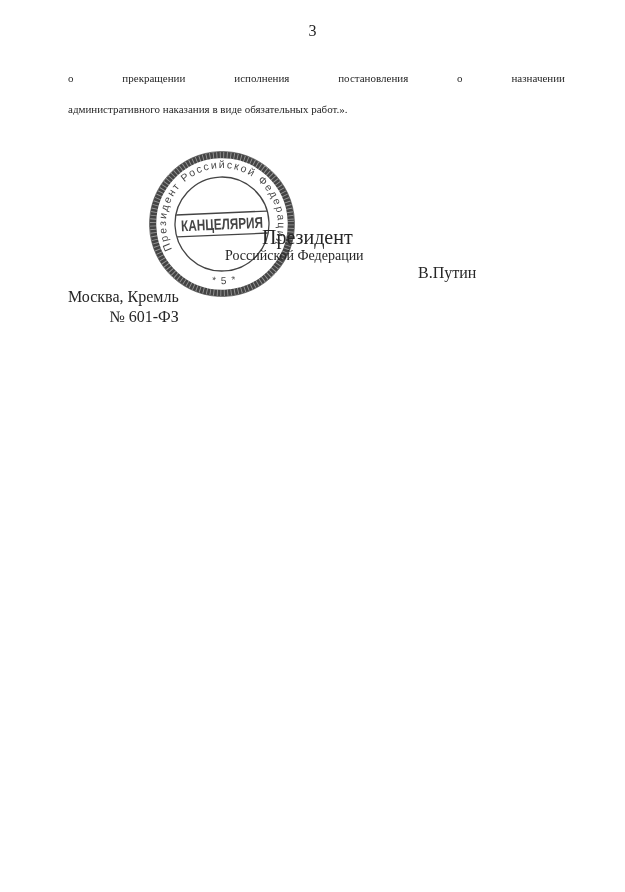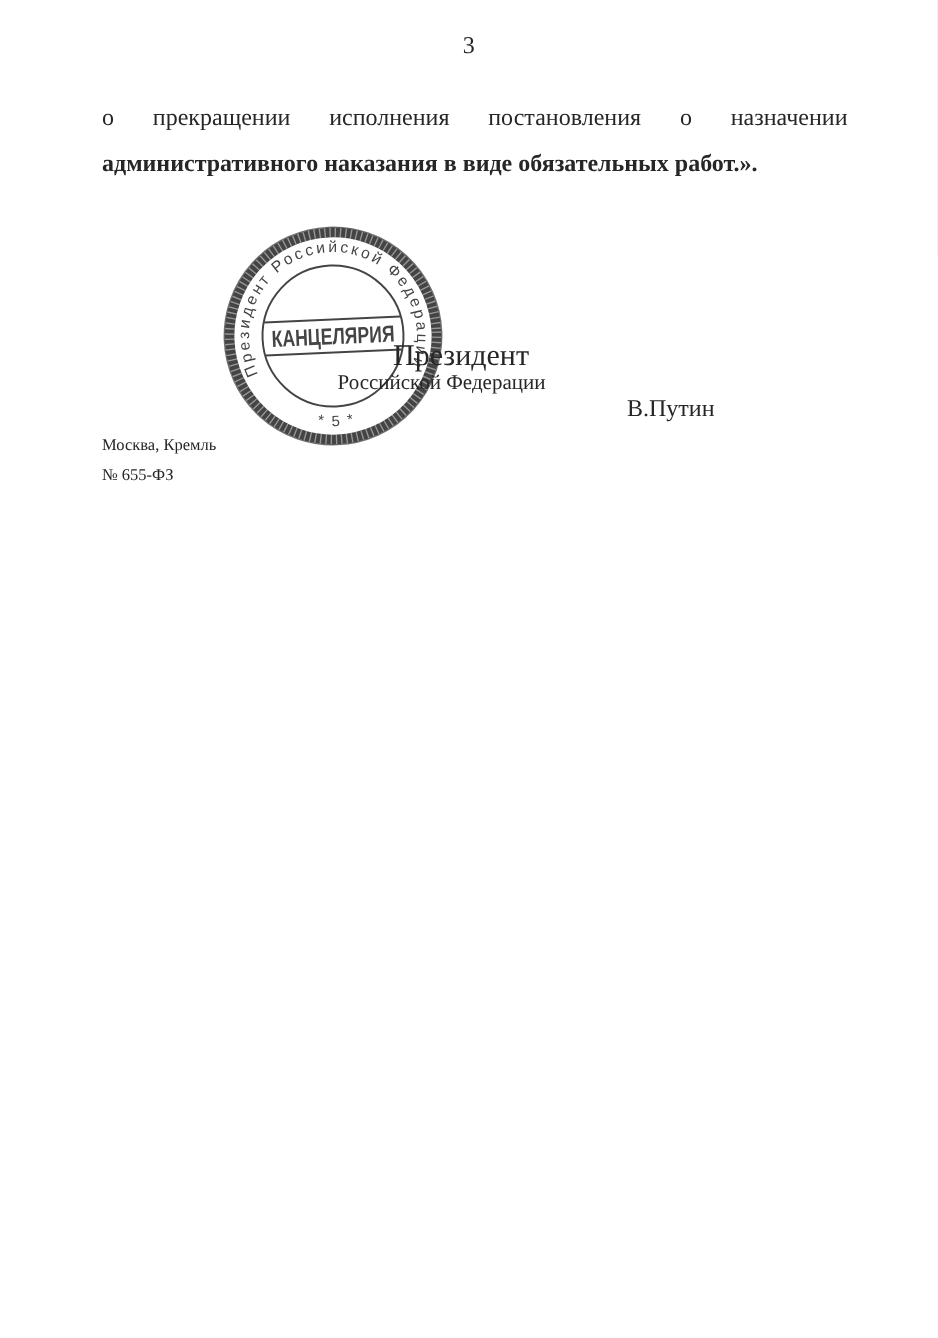--- a/index.html
+++ b/index.html
@@ -18,49 +18,50 @@
     top: 22px; left: 0;
     width: 625px;
     text-align: center;
     font-size: 16px;
     line-height: 18px;
   }
   .body-paragraph {
     position: absolute;
     left: 68px; top: 63px;
     width: 497px;
-    font-size: 16px;
+    font-size: 11px;
     line-height: 31px;
   }
   .line-justified {
     display: block;
     text-align: justify;
     text-align-last: justify;
   }
-  .line-plain { display: block; text-align: left; font-weight: bold; }
+  .line-plain { display: block; text-align: left; }
   .sig-line1 {
     position: absolute;
     left: 262px; top: 228px;
     font-size: 20px; line-height: 18px;
   }
   .sig-line2 {
     position: absolute;
     left: 225px; top: 247px;
     font-size: 14px; line-height: 18px;
   }
   .sig-name {
     position: absolute;
     left: 418px; top: 264px;
     font-size: 16px; line-height: 18px;
   }
   .footer-block {
     position: absolute;
     left: 68px; top: 287px;
-    font-size: 11px;
+    font-size: 16px;
     line-height: 20px;
+    text-align: right;
   }
   .footer-block div { white-space: nowrap; }
   .stamp {
     position: absolute;
     left: 142px; top: 144px;
     width: 160px; height: 160px;
     opacity: 0.88;
   }
 </style>
 </head>
@@ -98,16 +99,16 @@
       <text x="80" y="85.5" font-size="15.5" font-weight="bold" text-anchor="middle" textLength="82" lengthAdjust="spacingAndGlyphs">КАНЦЕЛЯРИЯ</text>
     </g>
   </svg>
 
   <div class="sig-line1">Президент</div>
   <div class="sig-line2">Российской Федерации</div>
   <div class="sig-name">В.Путин</div>
 
   <div class="footer-block">
     <div>Москва, Кремль</div>
-    <div>№ 655-ФЗ</div>
+    <div>№ 601-ФЗ</div>
   </div>
 
 </div>
 
 </body></html>

